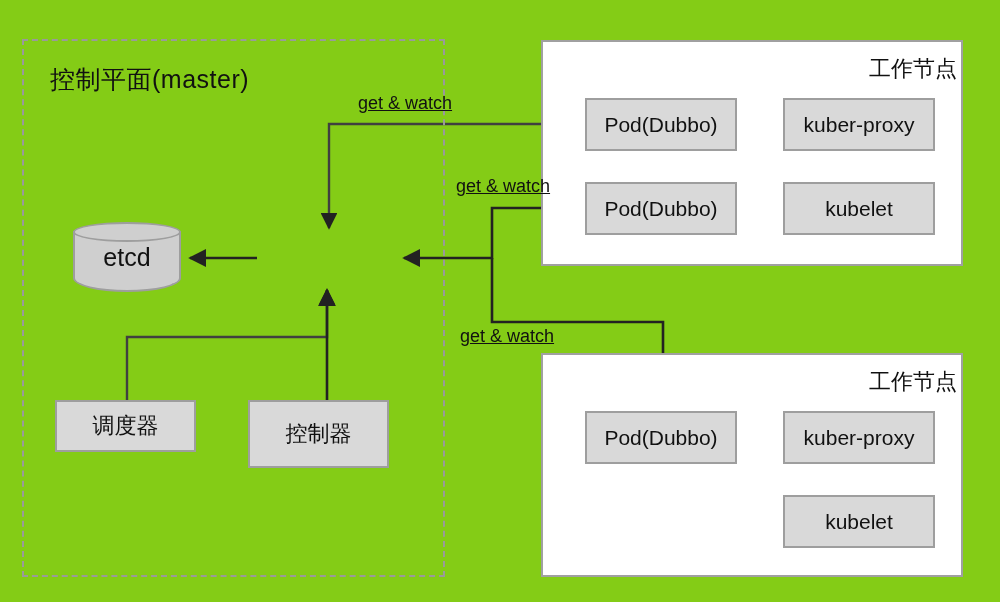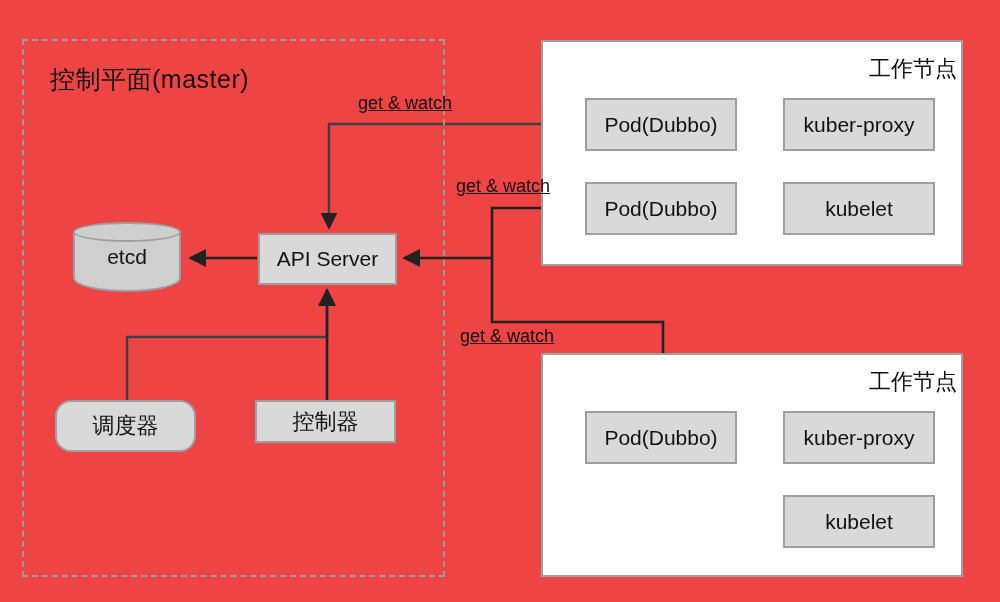--- a/index.html
+++ b/index.html
@@ -7,21 +7,21 @@
     padding: 0;
     background: #ffffff;
   }
   body {
     font-family: "Liberation Sans", "DejaVu Sans", sans-serif;
   }
   #canvas {
     position: relative;
     width: 1000px;
     height: 602px;
-    background: #ef4444;
+    background: #84cc16;
     overflow: hidden;
   }
   .svg-layer {
     position: absolute;
     left: 0;
     top: 0;
     width: 1000px;
     height: 602px;
   }
   
@@ -119,21 +119,21 @@
   }
   .cylinder .label {
     position: absolute;
     left: 0;
     top: 0;
     width: 108px;
     height: 70px;
     display: flex;
     align-items: center;
     justify-content: center;
-    font-size: 21px;
+    font-size: 25px;
     color: #111111;
   }
   
   .edge-label {
     position: absolute;
     font-size: 18px;
     color: #111111;
     white-space: nowrap;
     text-decoration: underline;
   }
@@ -166,29 +166,26 @@
   <div class="control-plane">
     <div class="control-plane-title">控制平面(master)</div>
   </div>
 
   <div class="cylinder">
     <div class="body"></div>
     <div class="top-ellipse"></div>
     <div class="label">etcd</div>
   </div>
 
-  <div class="node-box" style="left:258px; top:233px; width:139px; height:52px;">
-    <span>API Server</span>
-  </div>
-
-  <div class="node-box cn" style="left:55px; top:400px; width:141px; height:52px;border-radius:16px;">
+
+  <div class="node-box cn" style="left:55px; top:400px; width:141px; height:52px;">
     <span>调度器</span>
   </div>
 
-  <div class="node-box cn" style="left:255px; top:400px; width:141px; height:43px;">
+  <div class="node-box cn" style="left:248px; top:400px; width:141px; height:68px;">
     <span>控制器</span>
   </div>
 
   <div class="worker-node top">
     <div class="worker-node-title">工作节点</div>
   </div>
 
   <div class="node-box" style="left:585px; top:98px; width:152px; height:53px;">
     <span>Pod(Dubbo)</span>
   </div>

